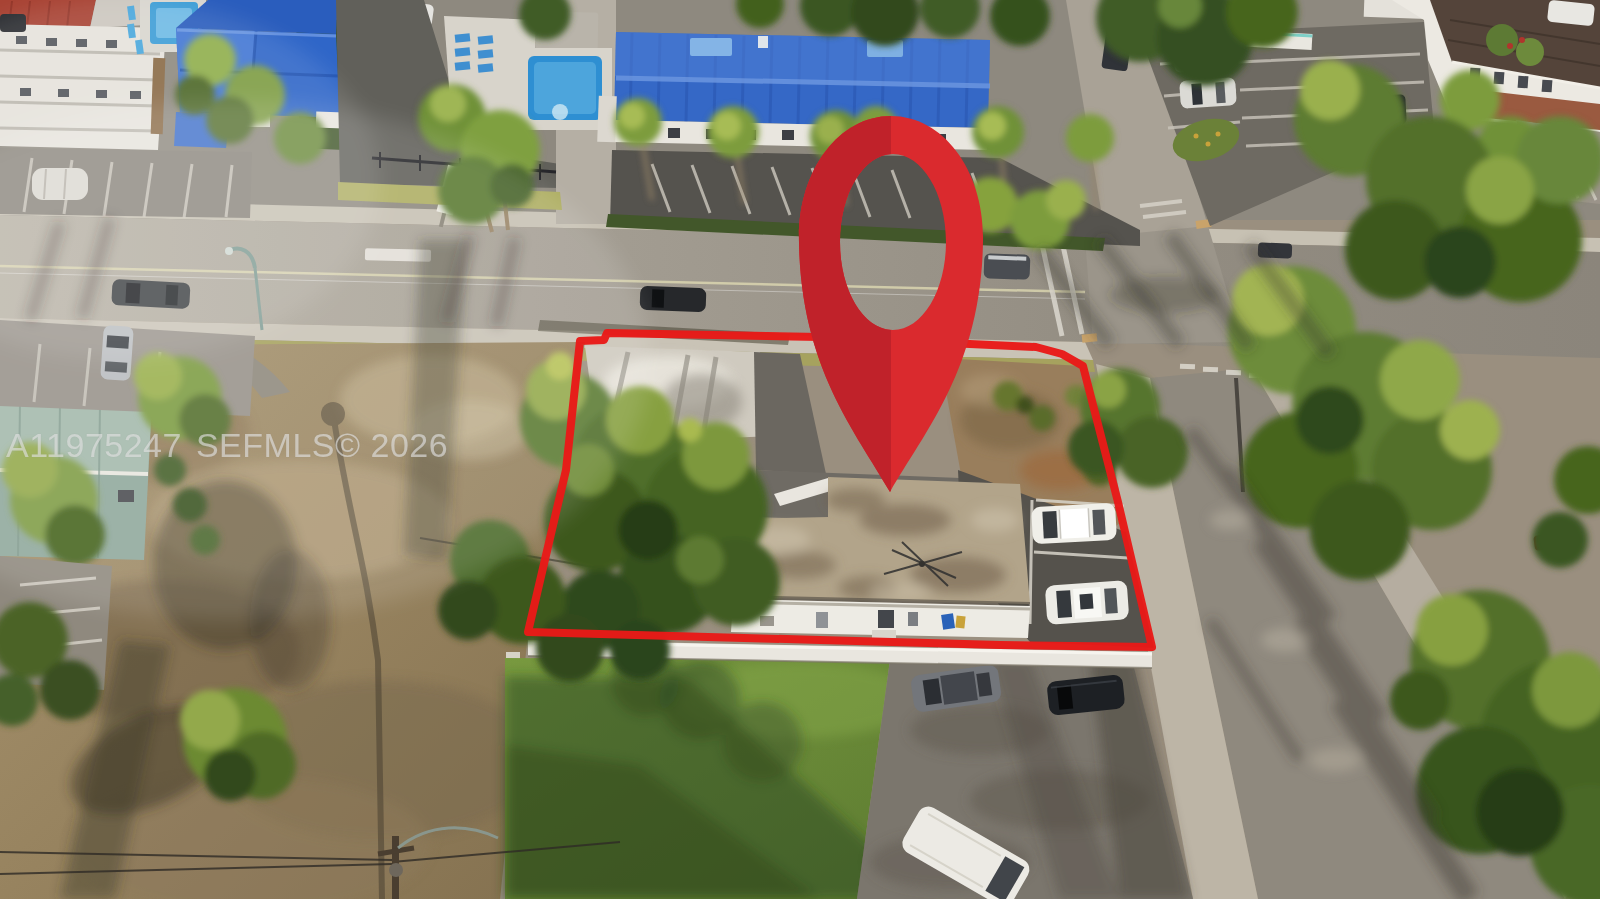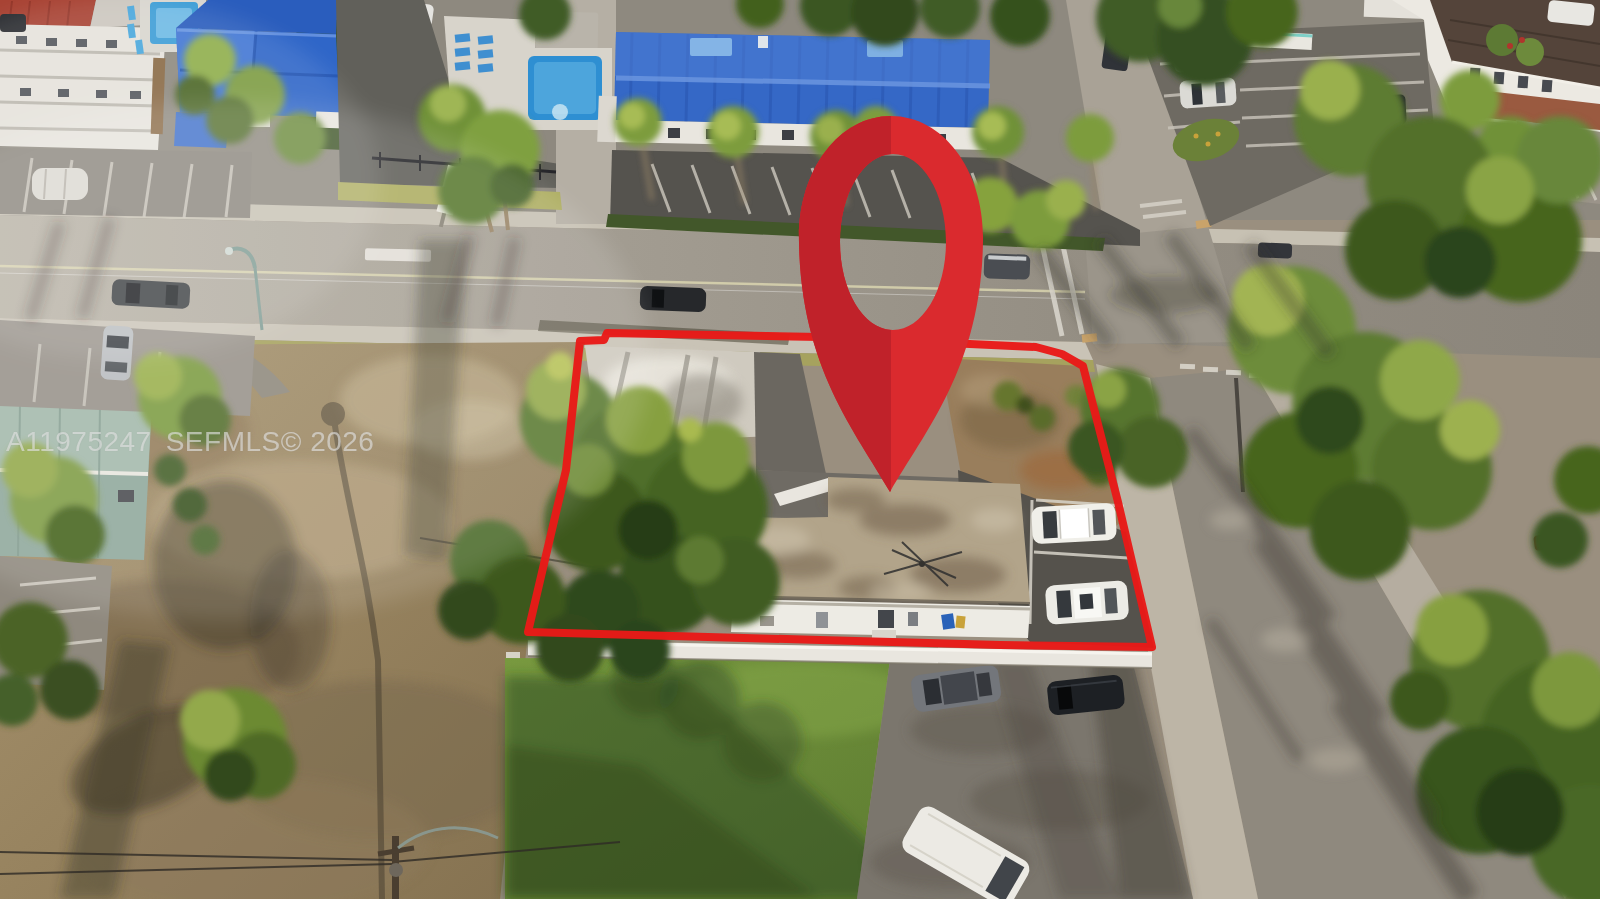--- a/index.html
+++ b/index.html
@@ -1,19 +1,19 @@
 <!DOCTYPE html>
 <html><head>
 <meta charset="utf-8">
 <style>
   html,body{margin:0;padding:0;background:#111;}
   #stage{position:relative;width:1600px;height:899px;overflow:hidden;background:#9a8f7f;
          font-family:"Liberation Sans",sans-serif;}
   #stage svg{position:absolute;left:0;top:0;width:100%;height:100%;display:block;}
-  .wm{position:absolute;left:6px;top:426px;font-size:28px;letter-spacing:.5px;
+  .wm{position:absolute;left:6px;top:426px;font-size:34px;letter-spacing:.5px;
       color:rgba(242,242,242,.55);white-space:nowrap;text-shadow:0 0 1px rgba(120,120,120,.25);}
   .wm span{display:inline-block;}
   .wm .gap{width:14px;}
 </style>
 </head>
 <body>
 
 <div id="stage">
 <svg viewBox="0 0 1600 899" aria-hidden="true">
   <defs>

